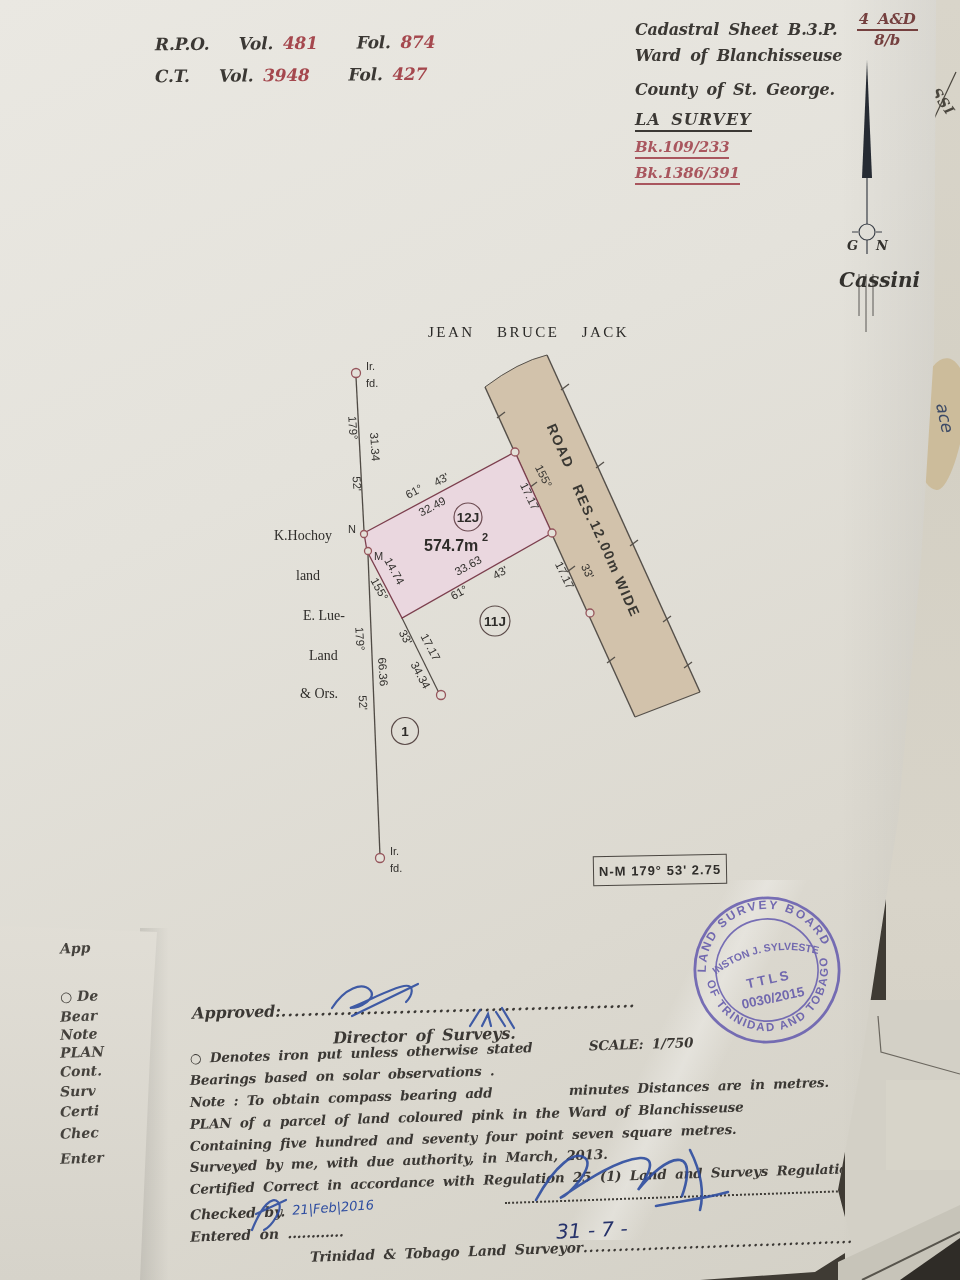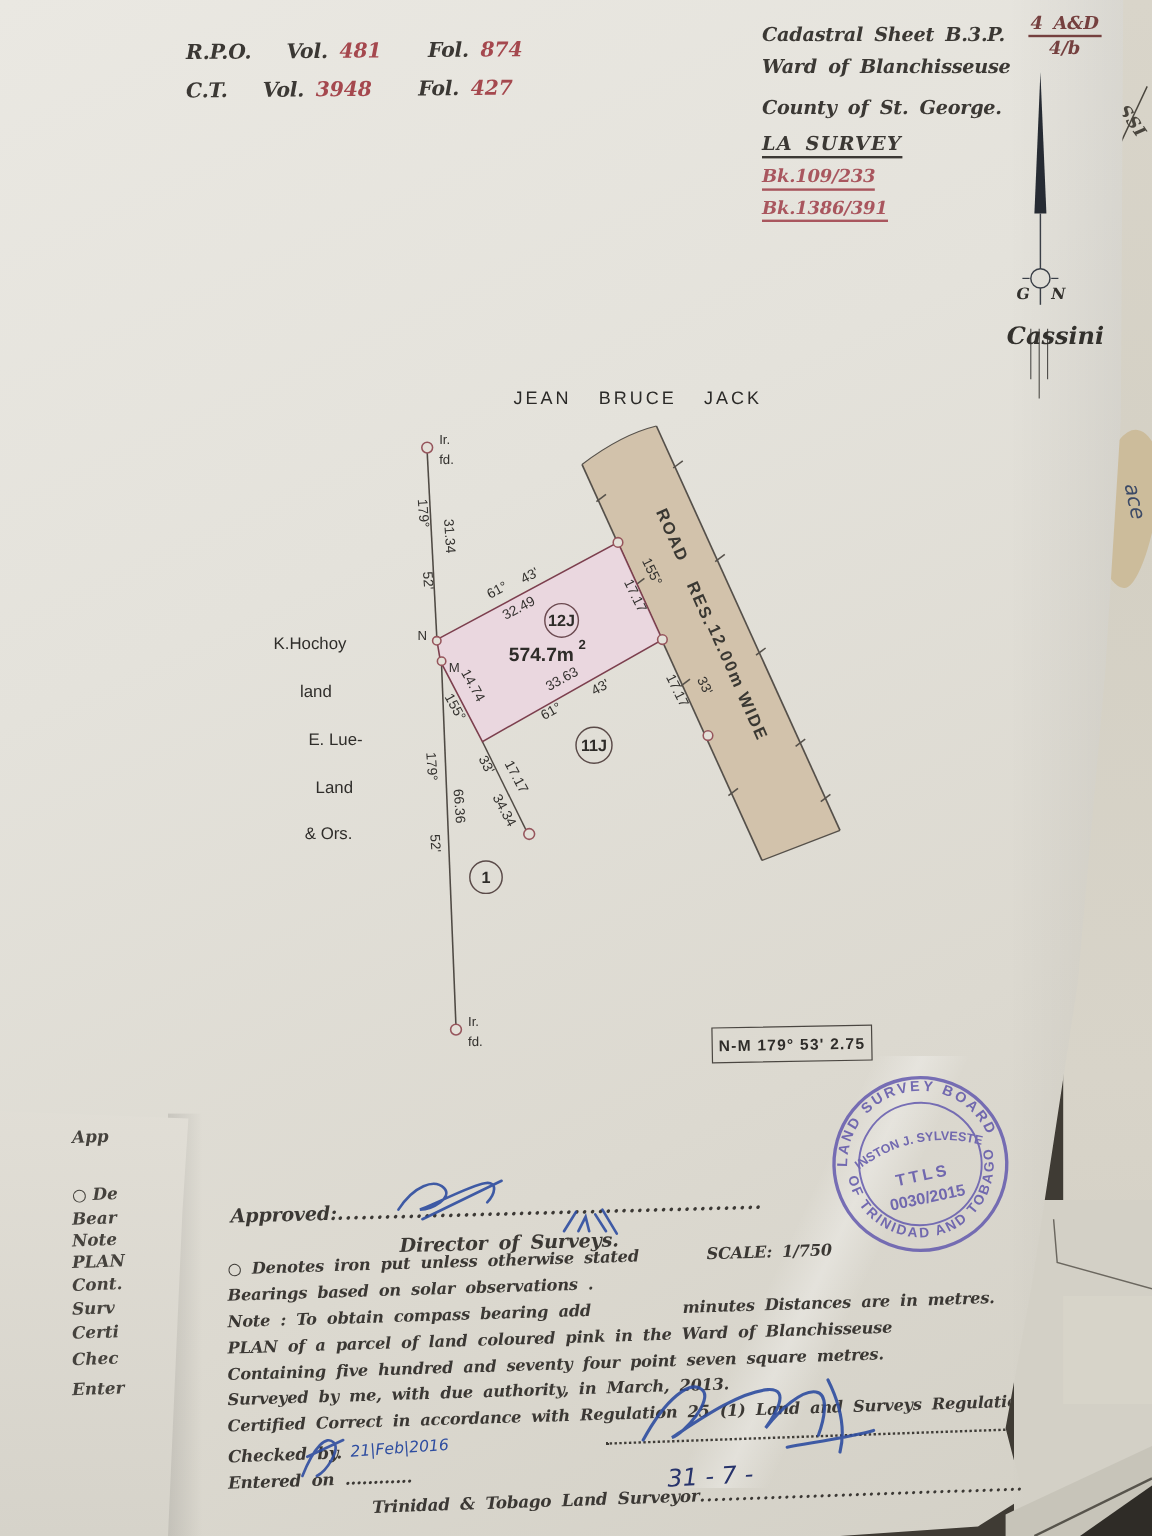--- a/index.html
+++ b/index.html
@@ -36,23 +36,23 @@
   .red{color:#a5484e;}
   .pinkred{color:#a9565e;font-style:italic;}
   .u{border-bottom:2px solid currentColor;padding-bottom:1px;}
   .refs{font-size:17px;}
   .hdr{font-size:16px;}
   .frac{display:inline-block;vertical-align:middle;text-align:center;line-height:1;
         font-size:15px;color:#75403f;margin-left:10px;}
   .frac .num{display:block;border-bottom:2px solid #75403f;padding:0 2px 2px;}
   .frac .den{display:block;padding-top:2px;}
   
-  .planlbl{font-family:Liberation Sans, sans-serif;color:#2f2d2a;white-space:nowrap;}
+  .planlbl{font-family:Liberation Serif, serif;color:#2f2d2a;white-space:nowrap;}
   .owner{font-size:15px;letter-spacing:2.5px;word-spacing:16px;color:#2b2a28;}
-  .adj{font-size:14px;}
+  .adj{font-size:14px;margin-left:46px;}
   svg text{font-family:"Liberation Sans",sans-serif;}
   .dim{font-size:11.5px;fill:#33312e;}
   .mark{font-size:11px;fill:#33312e;}
   .roadw{font-size:14px;font-weight:600;fill:#3a3833;letter-spacing:1.5px;}
   .circlbl{font-size:13.5px;font-weight:700;fill:#2e2c29;}
   .nm-box{left:593px;top:855px;width:132px;height:28px;border:1.5px solid #4a4641;
     display:flex;align-items:center;justify-content:center;transform:rotate(-1deg);
     font-size:13px;font-weight:700;color:#2f2d2a;letter-spacing:1px;white-space:nowrap;}
   
   .north-lbl{font-family:"DejaVu Serif",serif;font-style:italic;font-weight:700;color:#33312d;}
@@ -108,21 +108,21 @@
     <span>Vol.</span>
     <span class="red">3948</span>&nbsp;&nbsp;&nbsp;
     <span>Fol.</span>
     <span class="red">427</span>
   </div>
 
   <div class="abs typ hdr" style="left:635px;top:12px">
     <span>Cadastral Sheet B.3.P.</span>
     <span class="frac">
       <span class="num">4 A&amp;D</span>
-      <span class="den">4/b</span>
+      <span class="den">8/b</span>
     </span>
   </div>
   <div class="abs typ hdr" style="left:635px;top:46px">Ward of Blanchisseuse</div>
   <div class="abs typ hdr" style="left:635px;top:80px">County of St. George.</div>
   <div class="abs typ hdr" style="left:635px;top:110px;letter-spacing:1px"><span class="u">LA SURVEY</span></div>
   <div class="abs typ hdr pinkred" style="left:635px;top:138px;font-size:15px"><span class="u">Bk.109/233</span></div>
   <div class="abs typ hdr pinkred" style="left:635px;top:164px;font-size:15px"><span class="u">Bk.1386/391</span></div>
 
   <svg class="abs" style="left:830px;top:55px" width="80" height="290">
     <polygon points="37,5 32,123 42,123" fill="#262b33"></polygon>

